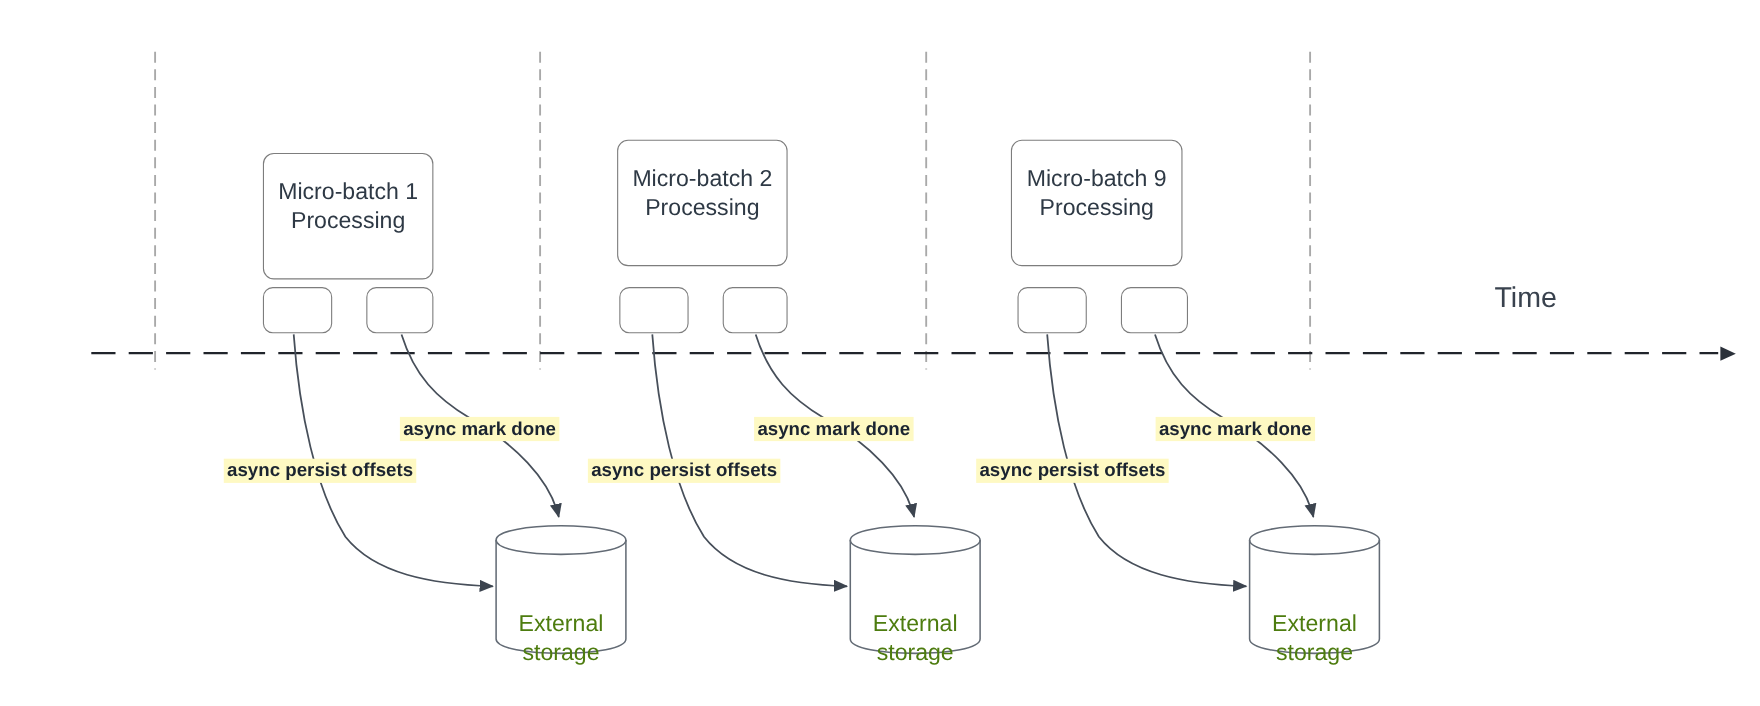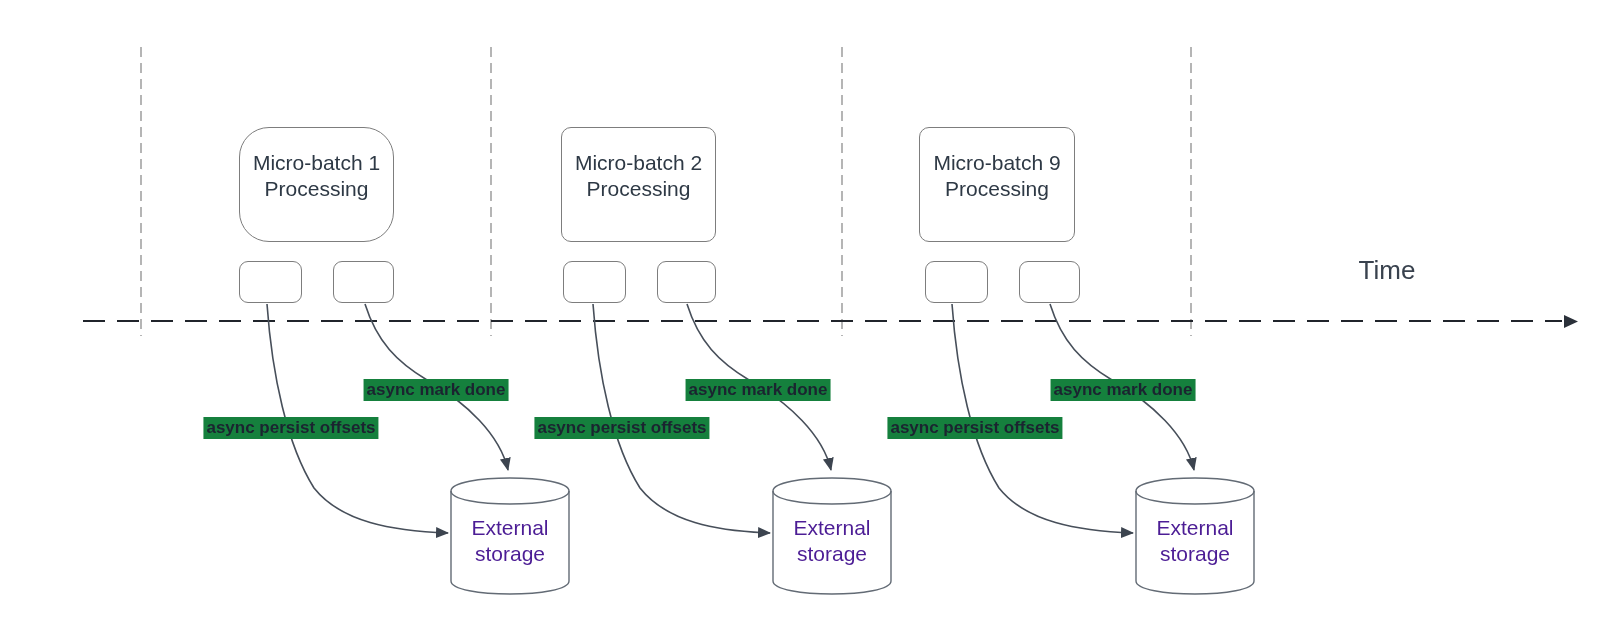--- a/index.html
+++ b/index.html
@@ -44,33 +44,34 @@
     box-sizing: border-box;
   }
   
   .edge-label {
     position: absolute;
     transform: translateX(-50%);
     font-size: 17px;
     font-weight: bold;
     line-height: 22px;
     color: #1b2430;
-    background: #15803d;
+    background: #fef9c3;
     padding: 0 3px;
     white-space: nowrap;
   }
   
   .cyl-label {
     position: absolute;
     width: 118px;
     font-size: 21px;
     line-height: 26px;
-    color: #4c1d95;
+    color: #4d7c0f;
     text-align: center;
     white-space: pre-line;
+    margin-top: 40px;
   }
   .time-label {
     position: absolute;
     left: 1387px; top: 257px;
     transform: translateX(-50%);
     font-size: 26px;
     line-height: 26px;
     color: #39424e;
     white-space: nowrap;
   }
@@ -117,21 +118,21 @@
     <g fill="none" stroke="#474f5a" stroke-width="1.6">
       <path d="M 267 304 C 272 375 287 445 314 488 C 341 522 392 531 448 533" marker-end="url(#ah)"></path>
       <path d="M 365 304 C 377 342 397 362 427 380 C 467 403 500 435 508 470" marker-end="url(#ah)"></path>
       <path d="M 593 304 C 598 375 613 445 640 488 C 667 522 716 531 770 533" marker-end="url(#ah)"></path>
       <path d="M 687 304 C 699 342 719 362 749 380 C 789 403 823 435 831 470" marker-end="url(#ah)"></path>
       <path d="M 952 304 C 957 375 972 445 999 488 C 1026 522 1078 531 1133 533" marker-end="url(#ah)"></path>
       <path d="M 1050 304 C 1062 342 1082 362 1112 380 C 1152 403 1186 435 1194 470" marker-end="url(#ah)"></path>
     </g>
   </svg>
 
-  <div class="pbox" style="left:239px; top:127px;border-radius:30px;">
+  <div class="pbox" style="left:239px; top:139px;">
     <div class="pbox-label">Micro-batch 1
 Processing</div>
   </div>
   <div class="sbox" style="left:239px; top:261px;"></div>
   <div class="sbox" style="left:333px; top:261px; width:61px;"></div>
   <div class="edge-label" style="left:291px; top:417px;">async persist offsets</div>
   <div class="edge-label" style="left:436px; top:379px;">async mark done</div>
   <div class="cyl-label" style="left:451px; top:515px;">External
 storage</div>
 

